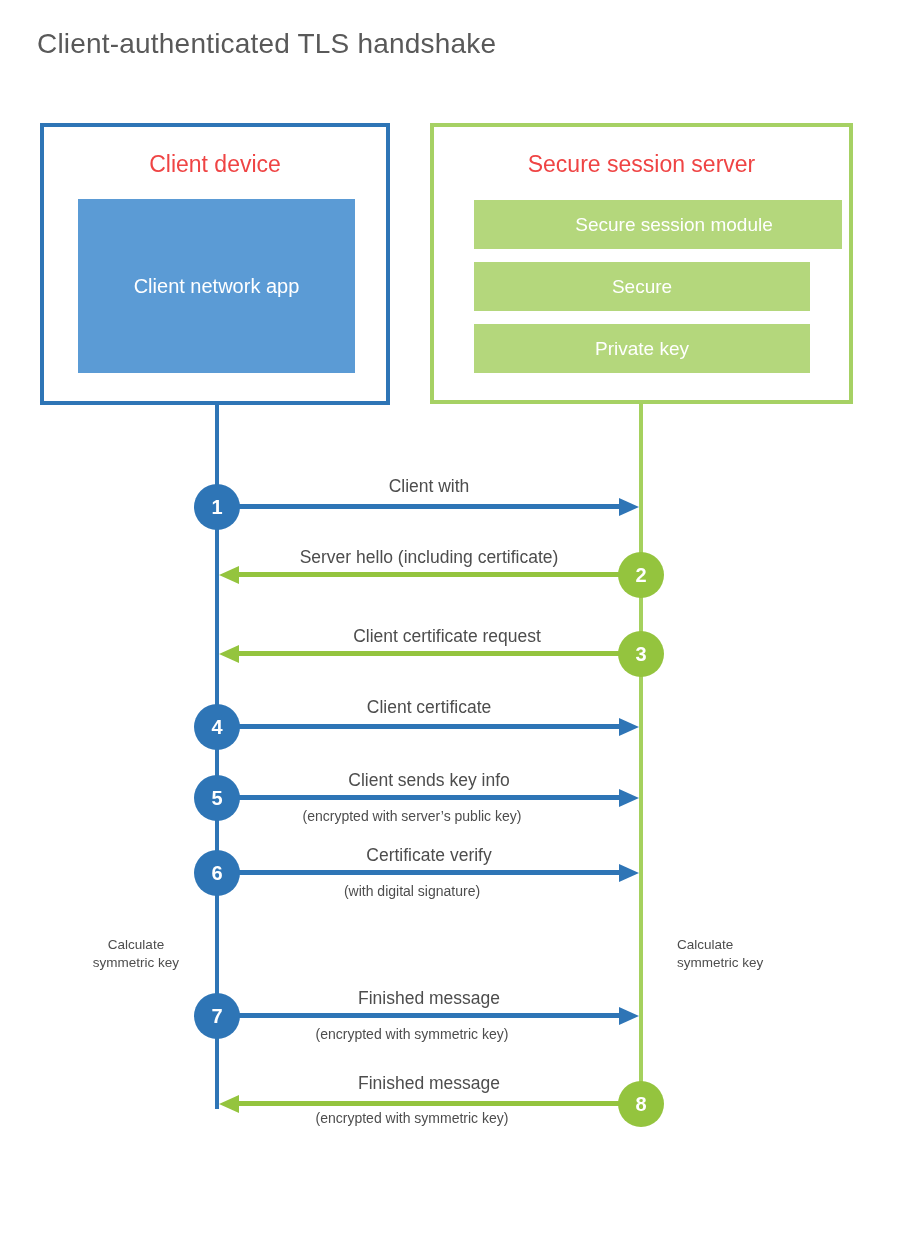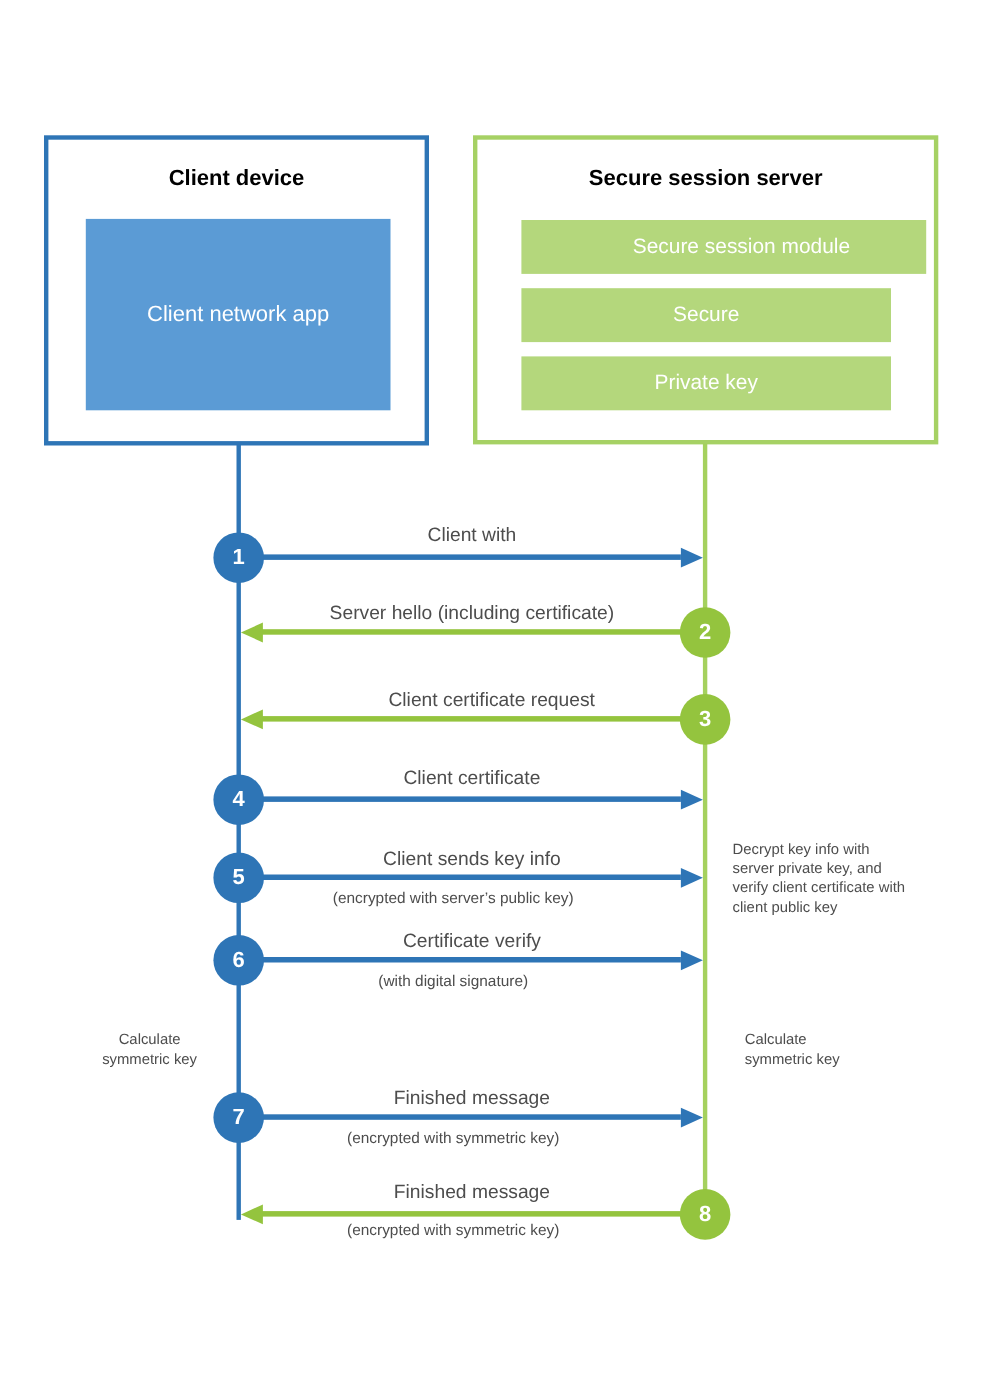--- a/index.html
+++ b/index.html
@@ -10,21 +10,21 @@
   .title{
     position:absolute;left:37px;top:28px;font-size:28px;font-weight:400;
     color:#595959;letter-spacing:0.2px;
   }
   
   .actor-box{position:absolute;background:#fff;box-sizing:border-box;}
   .client-box{left:40px;top:123px;width:350px;height:282px;border:4px solid #2e75b6;}
   .server-box{left:430px;top:123px;width:423px;height:281px;border:4px solid #a6d164;}
   .actor-title{
     position:absolute;left:0;right:0;top:24px;text-align:center;
-    font-size:20px;font-weight:700;color:#000000;
+    font-size:23px;font-weight:400;color:#ef4444;
   }
   .app-box{
     position:absolute;left:78px;top:199px;width:277px;height:174px;background:#5b9bd5;
     display:flex;align-items:center;justify-content:center;text-align:left;
     color:#ffffff;font-size:20px;line-height:28px;padding:0 40px;box-sizing:border-box;
   }
   .module-box{
     position:absolute;left:474px;width:336px;height:49px;background:#b4d77c;
     display:flex;align-items:center;justify-content:center;
     color:#ffffff;font-size:19px;
@@ -60,20 +60,21 @@
   }
   .decrypt-note{left:666px;top:763px;width:163px;text-align:left;}
   .calc-left{left:86px;top:936px;width:100px;text-align:center;}
   .calc-right{left:677px;top:936px;width:96px;text-align:left;}
 </style>
 </head>
 <body>
 
 <div class="canvas">
 
+  <div class="title">Client-authenticated TLS handshake</div>
 
   <div class="actor-box client-box">
     <div class="actor-title">Client device</div>
   </div>
   <div class="app-box">Client network app</div>
 
   <div class="actor-box server-box">
     <div class="actor-title">Secure session server</div>
   </div>
   <div class="module-box" style="top:200px;padding-left:32px;">Secure session module</div>
@@ -136,17 +137,16 @@
   </div>
 
   <div>
     <div class="msg-label" style="top:1073px;">Finished message</div>
     <div class="msg-line green" style="top:1101px;left:238px;width:405px;"></div>
     <div class="ah left" style="top:1095px;left:219px;"></div>
     <div class="circle green" style="top:1081px;">8</div>
     <div class="msg-sublabel" style="top:1110px;">(encrypted with symmetric key)</div>
   </div>
 
-  <div class="side-note decrypt-note">Decrypt key info with server private key, and verify client certificate with client public key</div>
   <div class="side-note calc-left">Calculate symmetric key</div>
   <div class="side-note calc-right">Calculate symmetric key</div>
 
 </div>
 
 </body></html>

